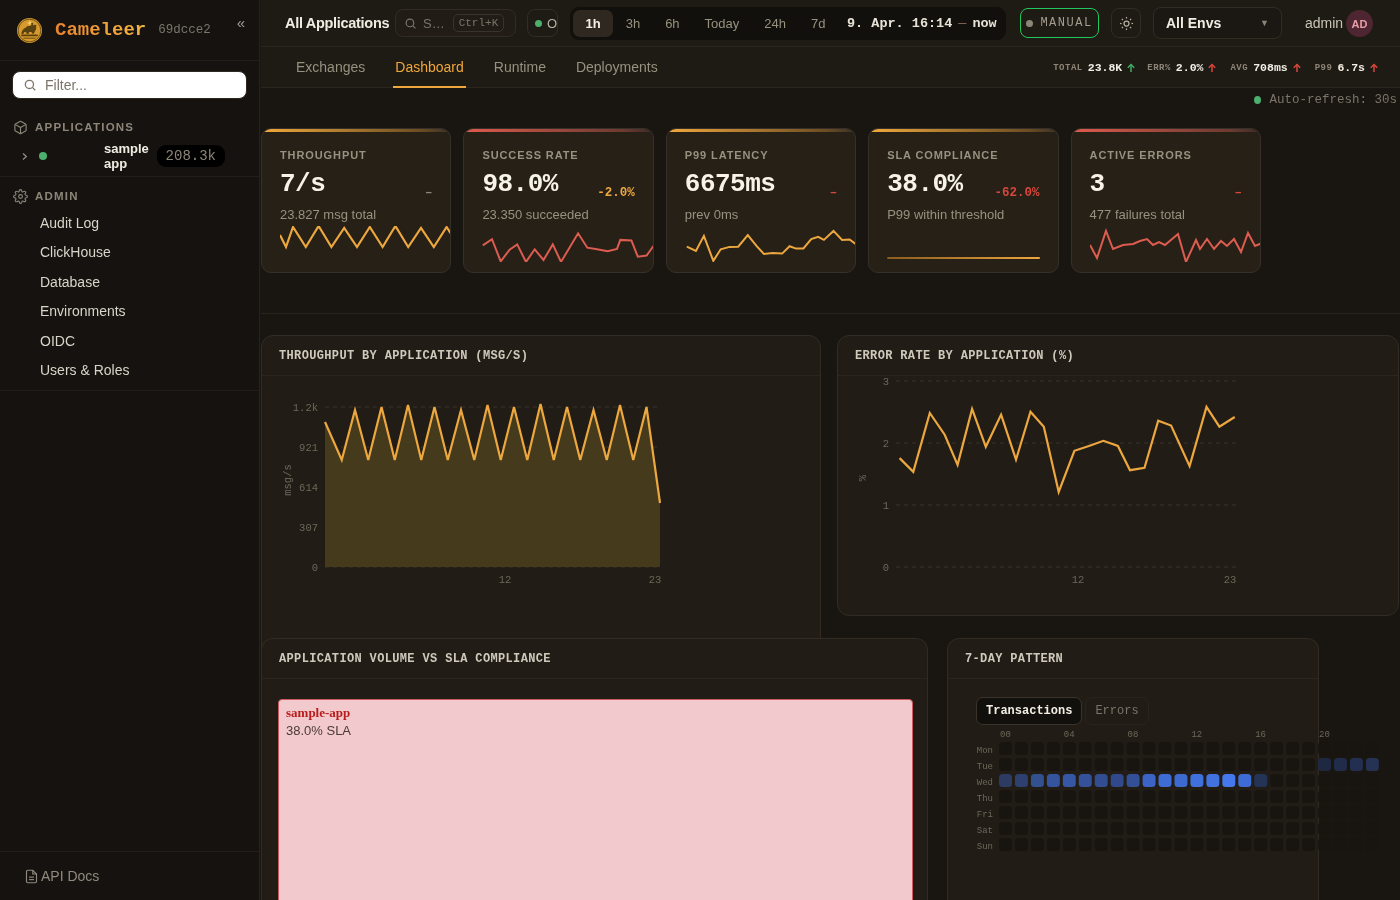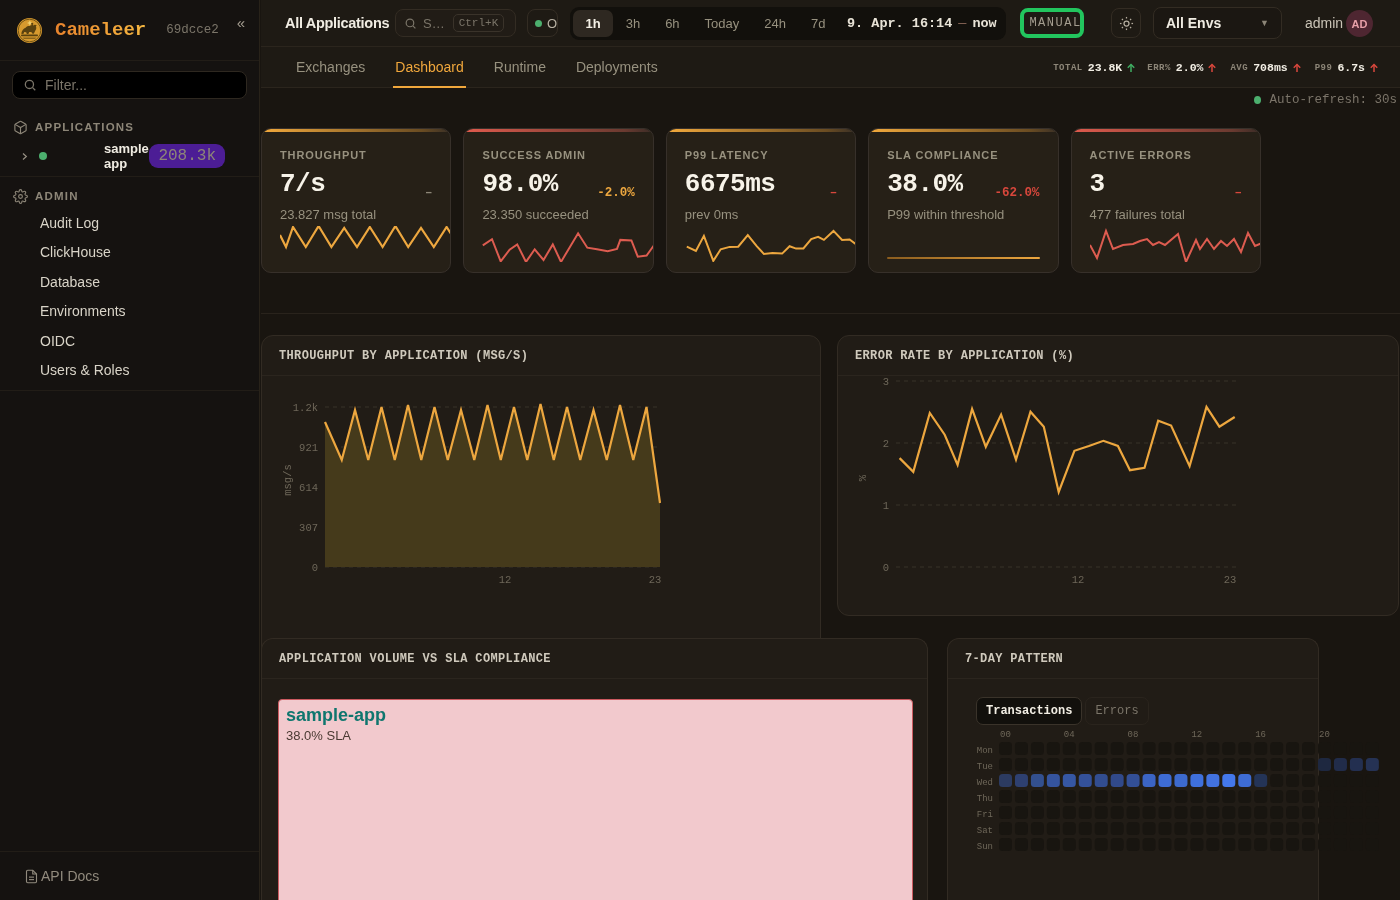--- a/index.html
+++ b/index.html
@@ -2,48 +2,48 @@
 <html><head>
 <meta charset="utf-8">
 <style>
 * { margin:0; padding:0; box-sizing:border-box; }
 html,body { width:1400px; height:900px; overflow:hidden; background:#191510; font-family:"Liberation Sans", sans-serif; }
 
 
 #sidebar { position:absolute; left:0; top:0; width:260px; height:900px; background:#151210; border-right:1px solid #282219; }
 #logo-row { height:61px; border-bottom:1px solid #221d17; display:flex; align-items:center; padding:0 16px; position:relative; }
 #logo-row .brand { font-family:"Liberation Mono", monospace; font-weight:bold; font-size:19px; margin-left:12px; background:linear-gradient(90deg,#e8832c,#f5b741); -webkit-background-clip:text; background-clip:text; color:transparent; }
-#logo-row .ver { font-family:"Liberation Mono", monospace; font-size:12.5px; color:#7b7569; margin-left:20px; }
+#logo-row .ver { font-family:"Liberation Mono", monospace; font-size:12.5px; color:#7b7569; margin-left:12px; }
 #collapse { position:absolute; right:14px; top:14px; color:#a49d90; font-size:15px; }
-#filter-box { margin:10px 12px 0 12px; height:28px; background:#000000; border:1px solid #2e2820; border-radius:8px; display:flex; align-items:center; padding:0 10px; color:#7b7569; font-size:14px; gap:8px; }
+#filter-box { margin:10px 12px 0 12px; height:28px; background:#ffffff; border:1px solid #2e2820; border-radius:8px; display:flex; align-items:center; padding:0 10px; color:#7b7569; font-size:14px; gap:8px; }
 .sect-head { display:flex; align-items:center; gap:7px; padding:0 13px; height:20px; color:#8d8678; font-size:11.5px; font-weight:bold; letter-spacing:1.2px; }
 #app-row { display:flex; align-items:center; height:30px; padding:0 34px 0 20px; }
 
 #app-row .dot { width:8px; height:8px; border-radius:50%; background:#4caf6e; margin-right:9px; }
 #app-row .nm { color:#f0ece2; font-size:13px; font-weight:bold; flex:1;margin-left:48px; }
-#app-row .badge { font-family:"Liberation Mono", monospace; font-size:16px; color:#8d8678; background:#4c1d95; border-radius:9px; padding:3px 9px; }
+#app-row .badge { font-family:"Liberation Mono", monospace; font-size:14px; color:#8d8678; background:#000000; border-radius:9px; padding:3px 9px; }
 .sep { border-top:1px solid #221d17; margin:5px 0 0 0; }
 .nav-item { height:29.5px; display:flex; align-items:center; padding-left:40px; color:#d9d4c8; font-size:14px; }
 #side-bottom { position:absolute; left:0; right:0; bottom:0; border-top:1px solid #221d17; height:49px; display:flex; align-items:center; padding:0 24px; gap:2px; color:#918a7d; font-size:14px; }
 
 
 #topbar { position:absolute; left:261px; top:0; right:0; height:47px; background:#1e1a14; border-bottom:1px solid #2b251d; display:flex; align-items:center; }
 #tb-title { font-size:14.5px; font-weight:bold; color:#f0ece2; margin-left:24px; letter-spacing:-0.3px; }
 #search { position:absolute; left:134px; top:9px; width:121px; height:28px; border:1px solid #332c23; background:#211c16; border-radius:8px; display:flex; align-items:center; padding:0 8px; gap:6px; }
 #search .ph { color:#7b7569; font-size:13px; }
 #search .kbd { font-family:"Liberation Mono", monospace; font-size:11px; color:#7b7569; border:1px solid #3a332a; border-radius:5px; padding:2px 5px; margin-left:2px; }
 #onpill { position:absolute; left:266px; top:9px; width:31px; height:28px; border:1px solid #332c23; border-radius:8px; display:flex; align-items:center; padding-left:7px; gap:5px; overflow:hidden; }
 #onpill .dot { width:7px; height:7px; border-radius:50%; background:#4caf6e; flex:none; }
 #onpill .t { color:#b9b2a4; font-size:13px; }
 #segment { position:absolute; left:309px; top:7px; width:436px; height:33px; background:#12100c; border-radius:9px; display:flex; align-items:center; padding:0 3px; }
 .seg-btn { height:27px; border-radius:7px; display:flex; align-items:center; justify-content:center; color:#97917f; font-size:13px; padding:0 12.5px; white-space:nowrap; }
 .seg-btn.active { background:#2e2821; color:#f4f0e6; font-weight:bold; }
 #seg-date { font-family:"Liberation Mono", monospace; font-size:13.5px; color:#e8e3d7; font-weight:bold; margin-left:9px; letter-spacing:0; white-space:nowrap; }
 #seg-date .dash { color:#8d6a5a; font-weight:normal; margin:0 6px; }
-#manual { position:absolute; left:759px; top:8px; width:64px; height:30px; border:4px solid #22c55e; border-radius:8px; display:flex; align-items:center; justify-content:center; gap:7px; }
+#manual { position:absolute; left:759px; top:8px; width:79px; height:30px; border:1px solid #22c55e; border-radius:8px; display:flex; align-items:center; justify-content:center; gap:7px; }
 #manual .dot { width:7px; height:7px; border-radius:50%; background:#8d8678; }
 #manual .t { font-family:"Liberation Mono", monospace; font-size:12px; color:#a49d8f; letter-spacing:1.5px; }
 #sunbtn { position:absolute; left:850px; top:8px; width:30px; height:30px; border:1px solid #332c23; border-radius:8px; display:flex; align-items:center; justify-content:center; color:#b4ad9f; }
 #envsel { position:absolute; left:892px; top:7px; width:129px; height:32px; border:1px solid #332c23; background:#1b1712; border-radius:8px; display:flex; align-items:center; padding:0 12px; }
 #envsel .t { color:#f0ece2; font-size:14px; font-weight:bold; }
 #envsel .car { margin-left:auto; color:#8d8678; font-size:9px; }
 #adm { position:absolute; left:1044px; top:15px; color:#c9c3b6; font-size:14px; }
 #avatar { position:absolute; left:1085px; top:10px; width:27px; height:27px; border-radius:50%; background:#4e2631; color:#e79fa8; display:flex; align-items:center; justify-content:center; font-size:11px; font-weight:bold; }
 
 
@@ -76,21 +76,21 @@
 .card { background:#211c16; border:1px solid #322b23; border-radius:12px; position:absolute; }
 .card .hd { height:40px; display:flex; align-items:center; padding:0 17px; font-family:"Liberation Mono", monospace; font-weight:bold; font-size:12px; letter-spacing:0.35px; color:#cfc9bc; border-bottom:1px solid #2b251e; }
 #chart1 { left:261px; top:335px; width:560px; height:354px; }
 #chart2 { left:837px; top:335px; width:562px; height:281px; }
 #treemap { left:261px; top:638px; width:667px; height:262px; border-radius:12px 12px 0 0; border-bottom:none; }
 #pattern { left:947px; top:638px; width:372px; height:262px; border-radius:12px 12px 0 0; border-bottom:none; }
 .axis { font-family:"Liberation Mono", monospace; font-size:10.5px; fill:#6e6759; }
 .gridline { stroke:#393228; stroke-dasharray:4 4; stroke-width:1; }
 
 #pink { position:absolute; left:16px; top:60px; width:635px; height:240px; background:#f2c9cd; border:1.5px solid #cc5a60; border-radius:4px; padding:5px 7px; }
-#pink .a { font-size:18px; font-weight:bold; color:#0f766e; }
+#pink .a { font-size:13px; font-weight:bold; color:#b91c1c;font-family:Liberation Serif, serif; }
 #pink .b { font-size:13px; color:#4a3a32; margin-top:2px; }
 
 #toggle { position:absolute; left:28px; top:58px; display:flex; gap:3px; }
 .tg { font-family:"Liberation Mono", monospace; font-size:12px; padding:6px 9px; border-radius:7px; }
 .tg.on { background:#12100c; border:1px solid #3a332a; color:#f2eee4; font-weight:bold; }
 .tg.off { color:#7b7569; border:1px solid #2a241d; }
 #heatmap { position:absolute; left:0; top:87px; }
 .hm-lab { font-family:"Liberation Mono", monospace; font-size:9px; fill:#6e6759; }
 </style>
 </head>
@@ -251,21 +251,21 @@
     <div class="ttl">THROUGHPUT</div>
     <div class="val">7/s</div>
     <div class="delta d-gray">–</div>
     <div class="sub">23.827 msg total</div>
     <svg class="spark" width="198" height="36" viewBox="0 0 198 36" fill="none">
         <polyline points="0,9 6,21 13,1 25.8,21 38.6,0 51.4,21 64.2,2 77,21 89.8,1 102.6,21 115.4,0 128.2,21 141,2 153.8,21 166.6,1 179.4,21 192.2,1 198,33" stroke="#eda73f" stroke-width="2.2"></polyline>
       </svg>
   </div>
   <div class="kpi">
       <div class="topline tl-r"></div>
-    <div class="ttl">SUCCESS ADMIN</div>
+    <div class="ttl">SUCCESS RATE</div>
     <div class="val">98.0%</div>
     <div class="delta d-org">-2.0%</div>
     <div class="sub">23.350 succeeded</div>
     <svg class="spark" width="199" height="34" viewBox="0 0 199 34" fill="none">
         <polyline points="0.8,17.4 10,11.2 18.7,33.4 27.6,21.7 35.2,16.4 44,33.9 52.7,21.3 61.5,32 70.8,16.4 79,33.9 96.1,5.3 105.3,19.7 115,21.3 125.7,23.2 135,20.9 138.3,11.9 149.4,12.5 155.8,28.7 164.6,27.5 173.3,15.4 182.5,34.5 191.8,28.1 199,30" stroke="#dd5c50" stroke-width="2"></polyline>
       </svg>
   </div>
   <div class="kpi">
       <div class="topline tl-o"></div>
     <div class="ttl">P99 LATENCY</div>

